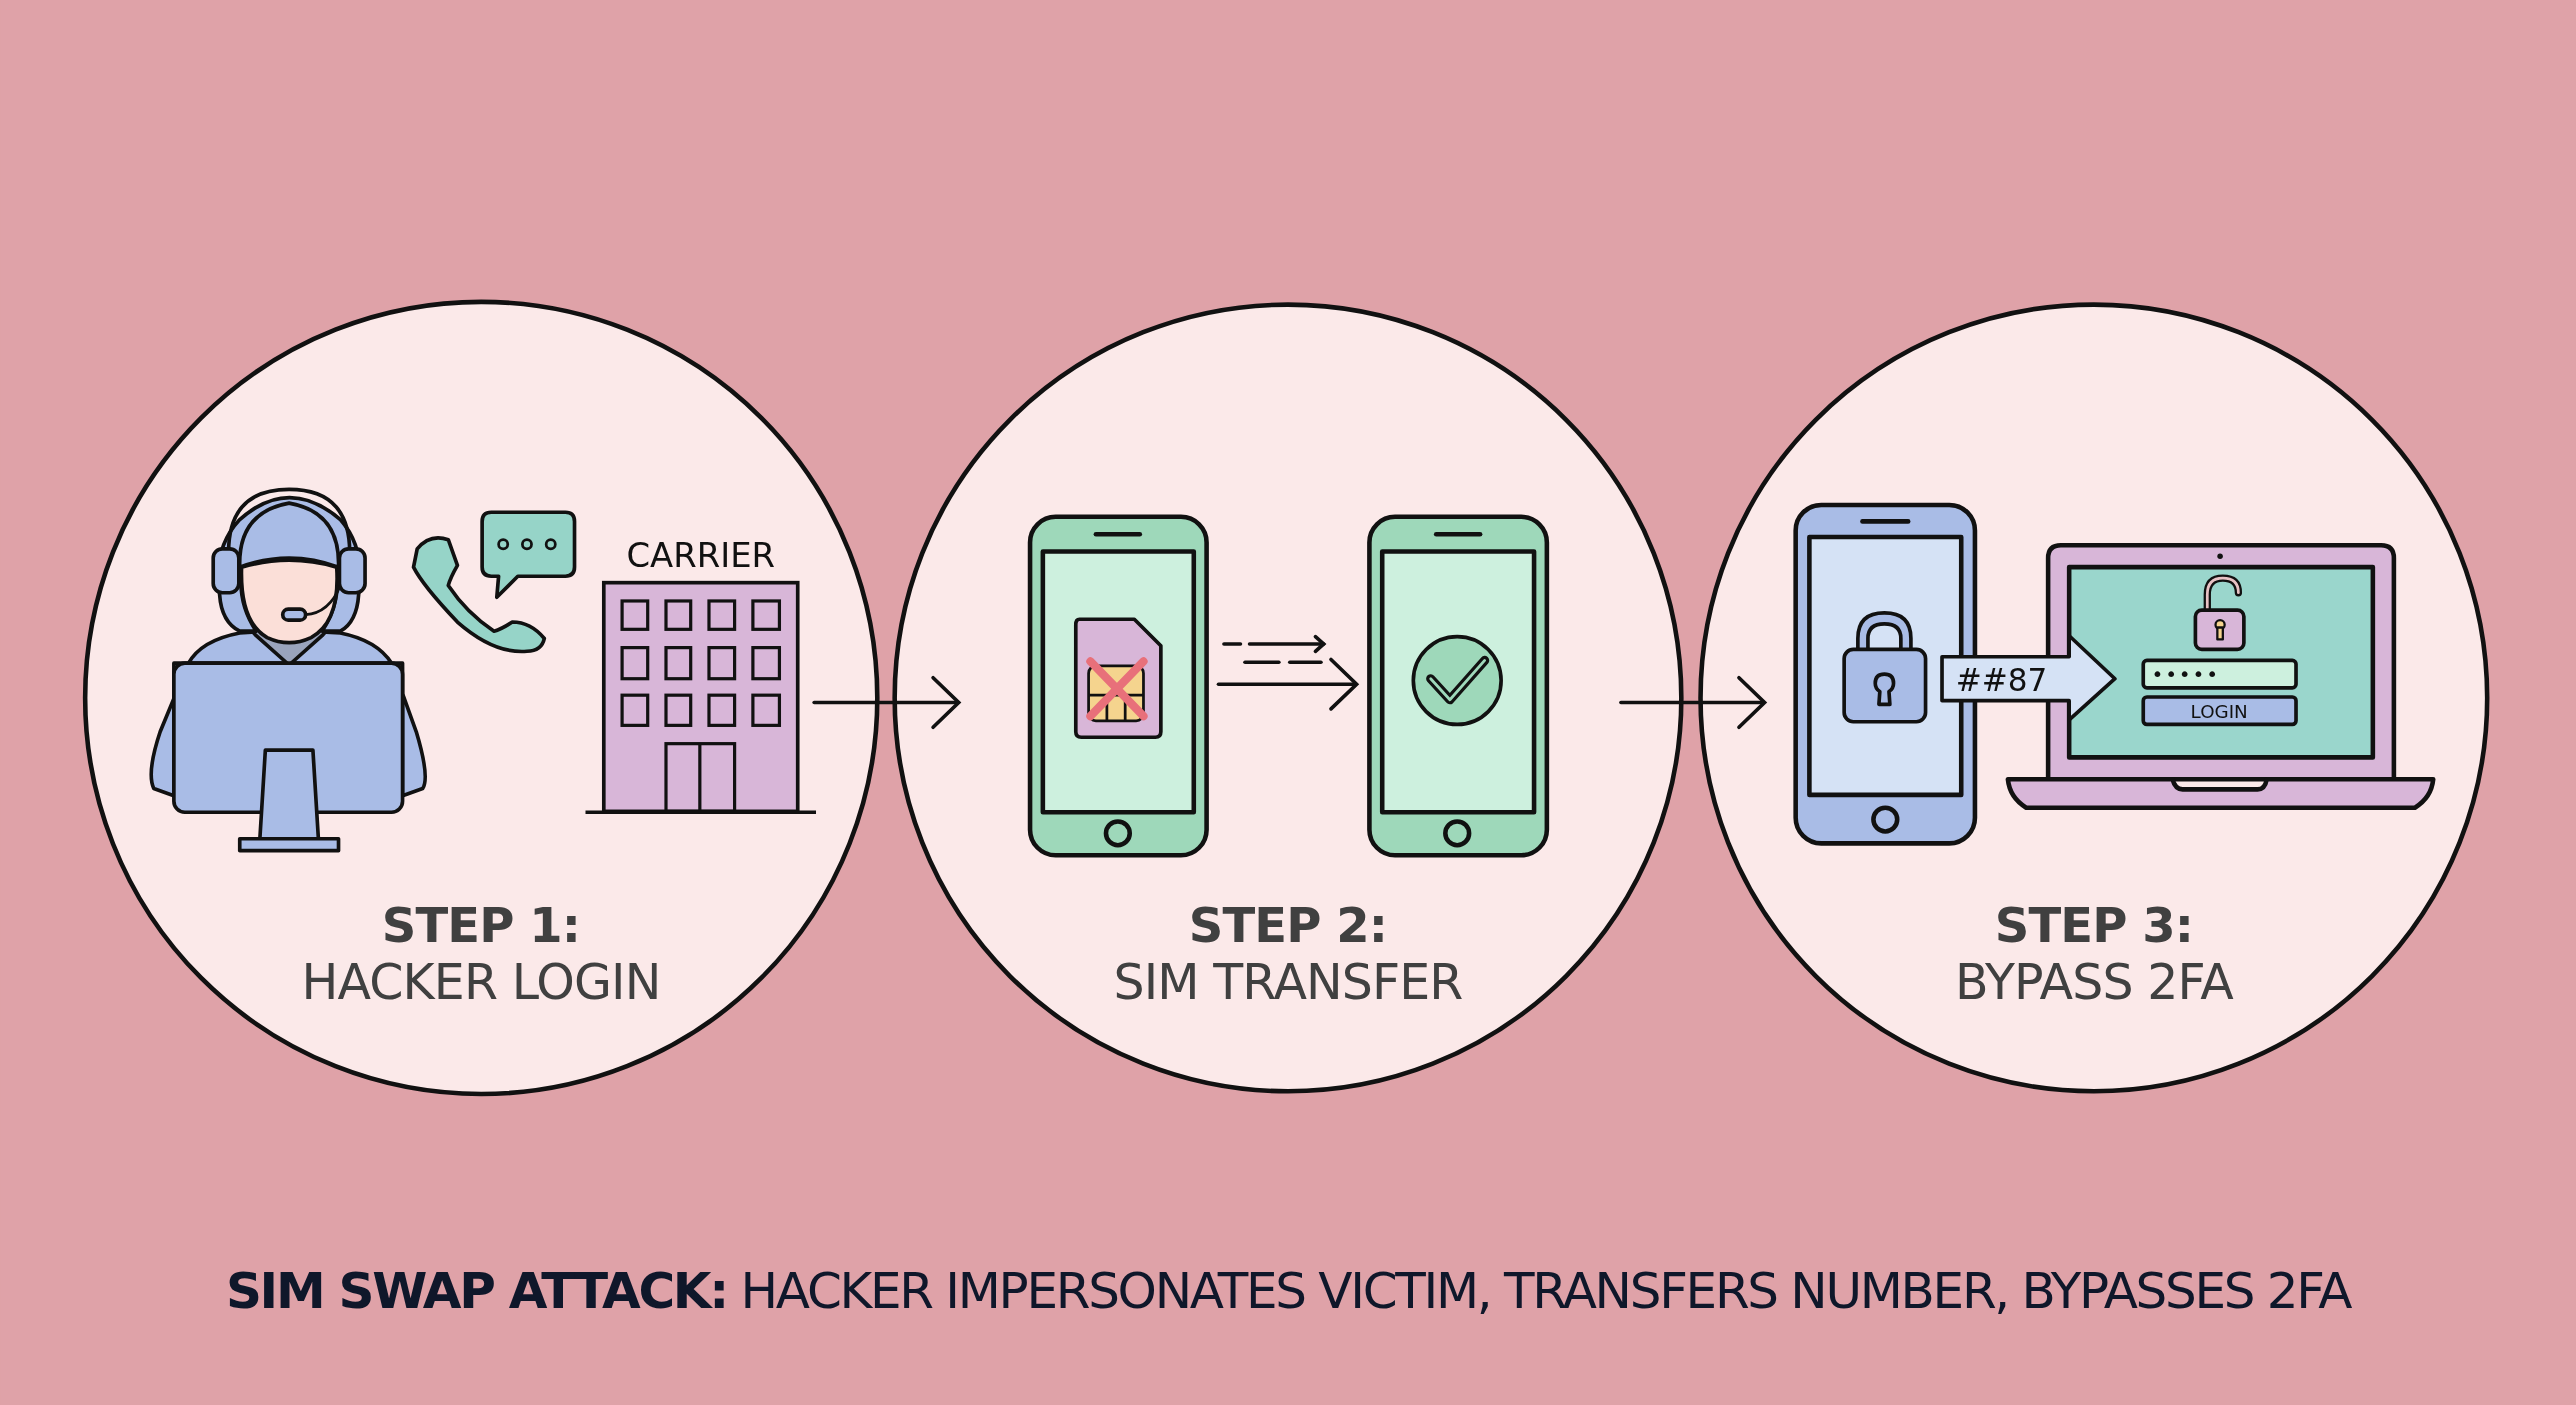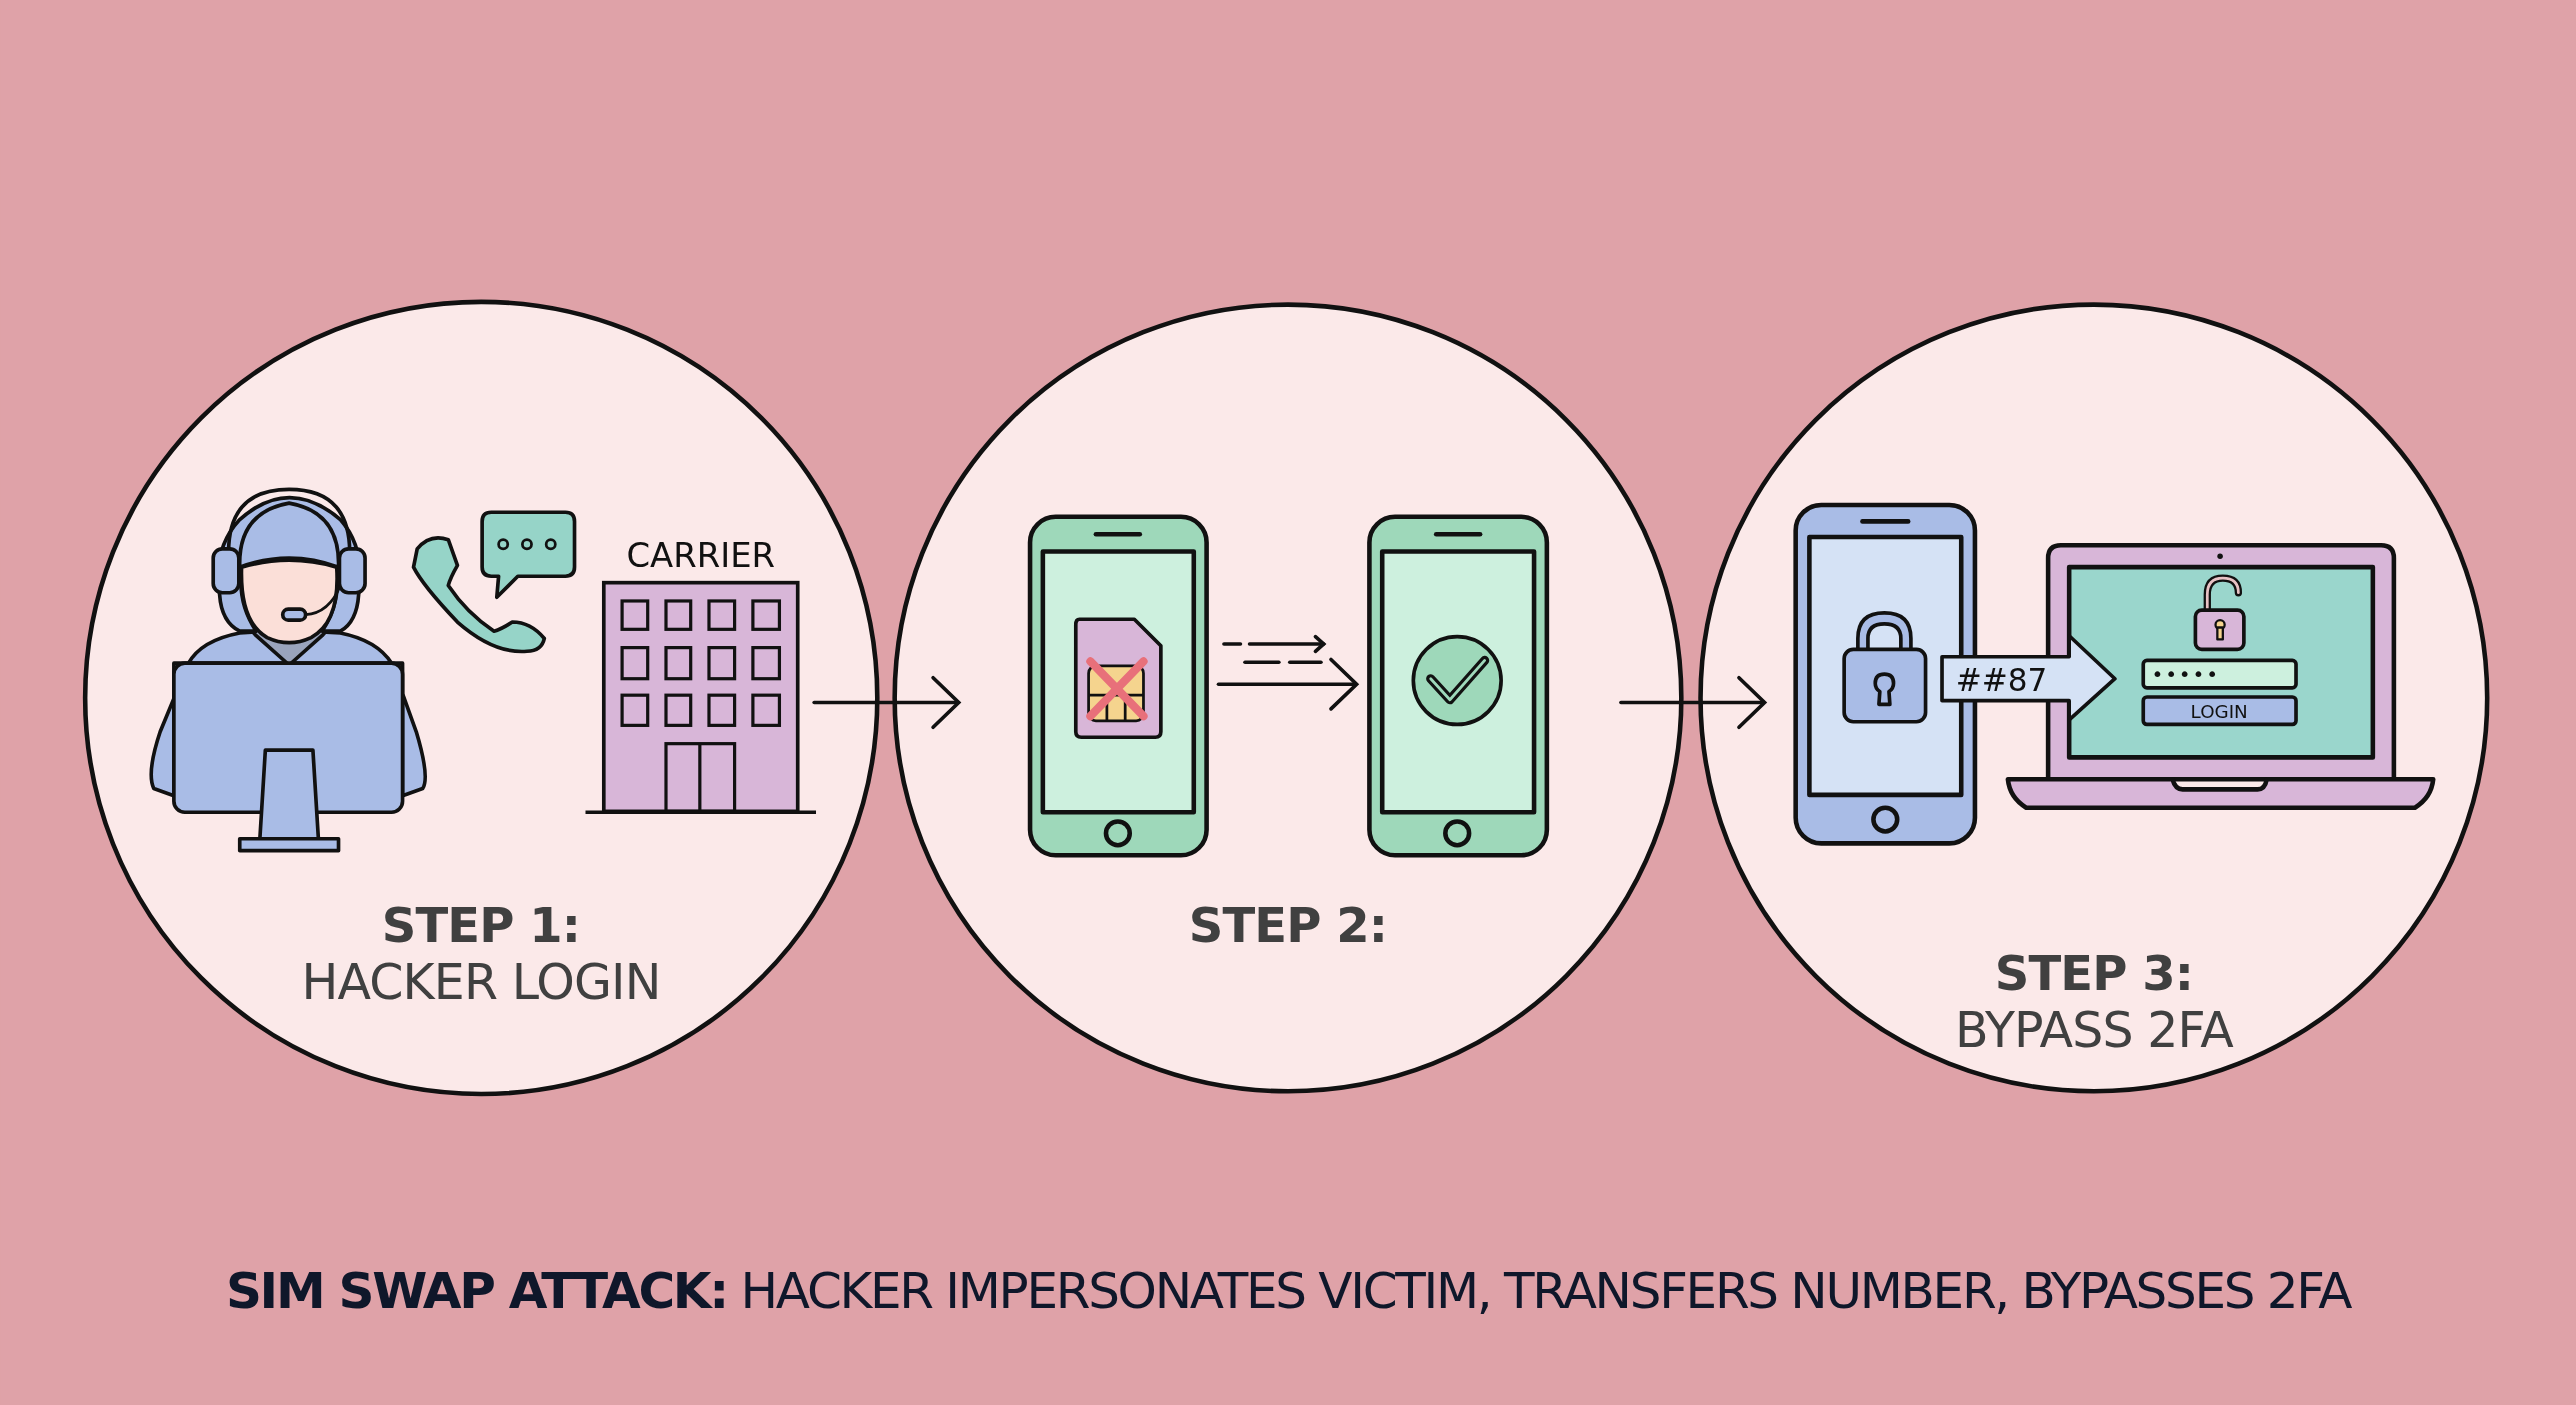--- a/index.html
+++ b/index.html
@@ -169,20 +169,21 @@
   </g>
   <text class="svg-text" x="2188" y="755" font-size="34" text-anchor="middle" fill="#111">##87</text>
 </svg>
 
 <div class="step-label" style="left:161px; top:898px;">
   <div class="step-num">STEP 1:</div>
   <div class="step-title">HACKER LOGIN</div>
 </div>
 <div class="step-label" style="left:968px; top:898px;">
   <div class="step-num">STEP 2:</div>
+  <div class="step-title">SIM TRANSFER</div>
 </div>
-<div class="step-label" style="left:1774px; top:898px;margin-top:48px;">
+<div class="step-label" style="left:1774px; top:898px;">
   <div class="step-num">STEP 3:</div>
   <div class="step-title">BYPASS 2FA</div>
 </div>
 
 <div id="caption"><span class="bold">SIM SWAP ATTACK:</span><span> HACKER IMPERSONATES VICTIM, TRANSFERS NUMBER, BYPASSES 2FA</span></div>
 
 
 </body></html>

